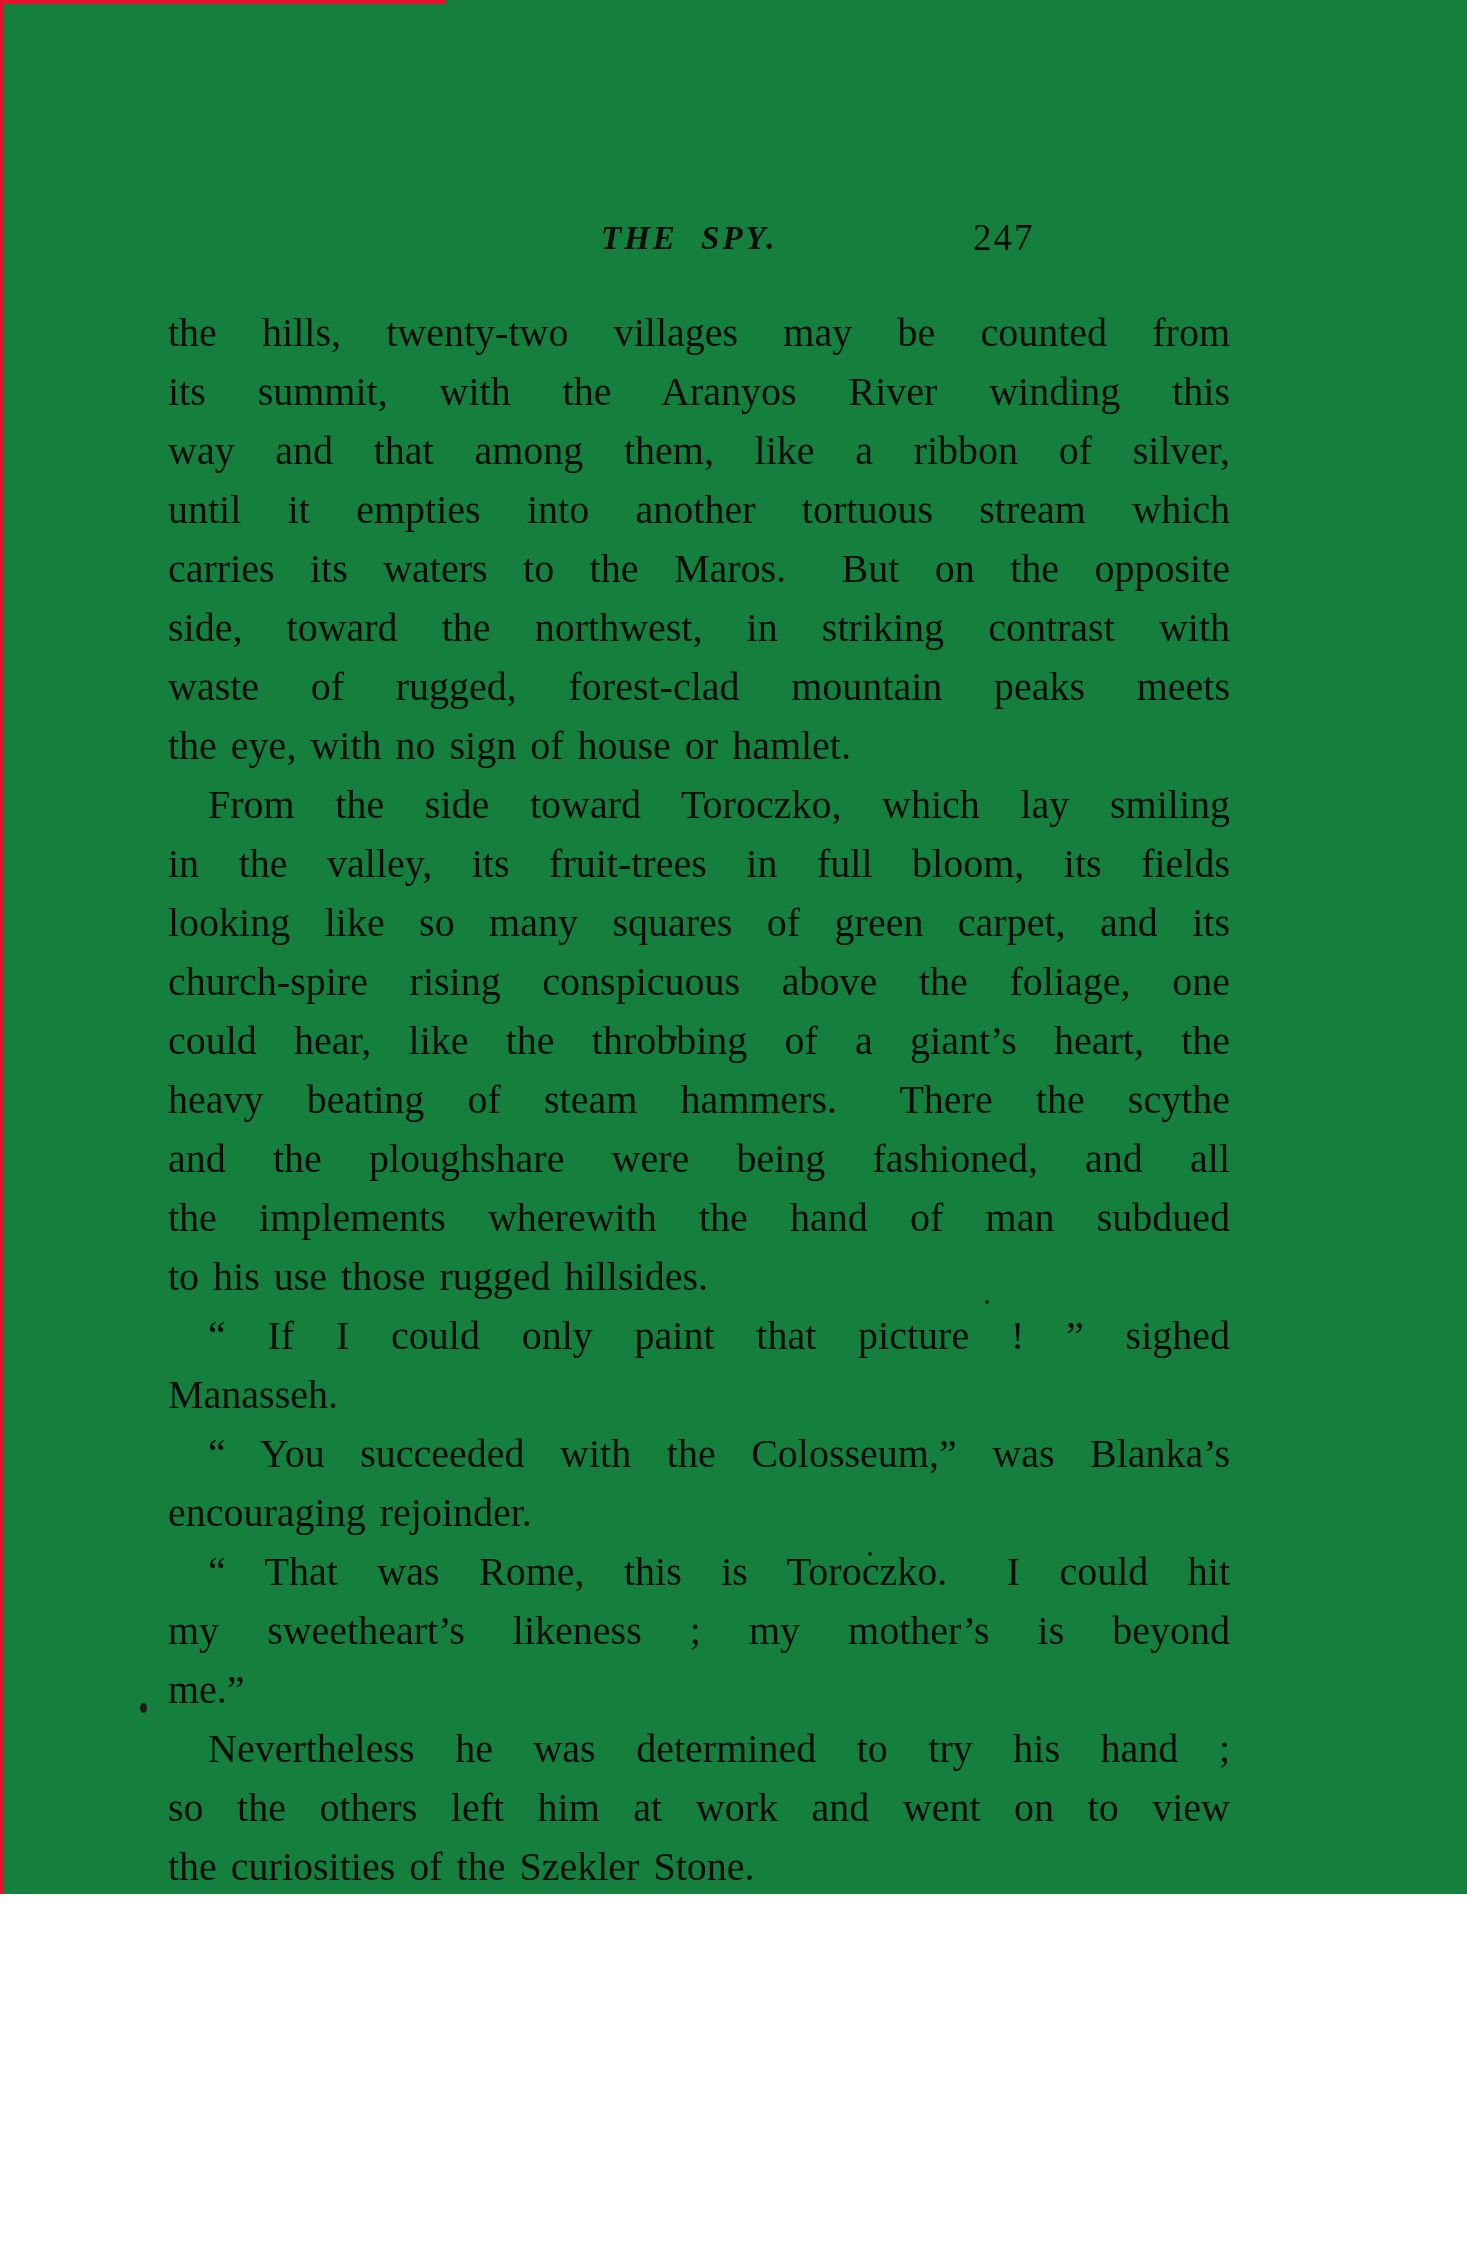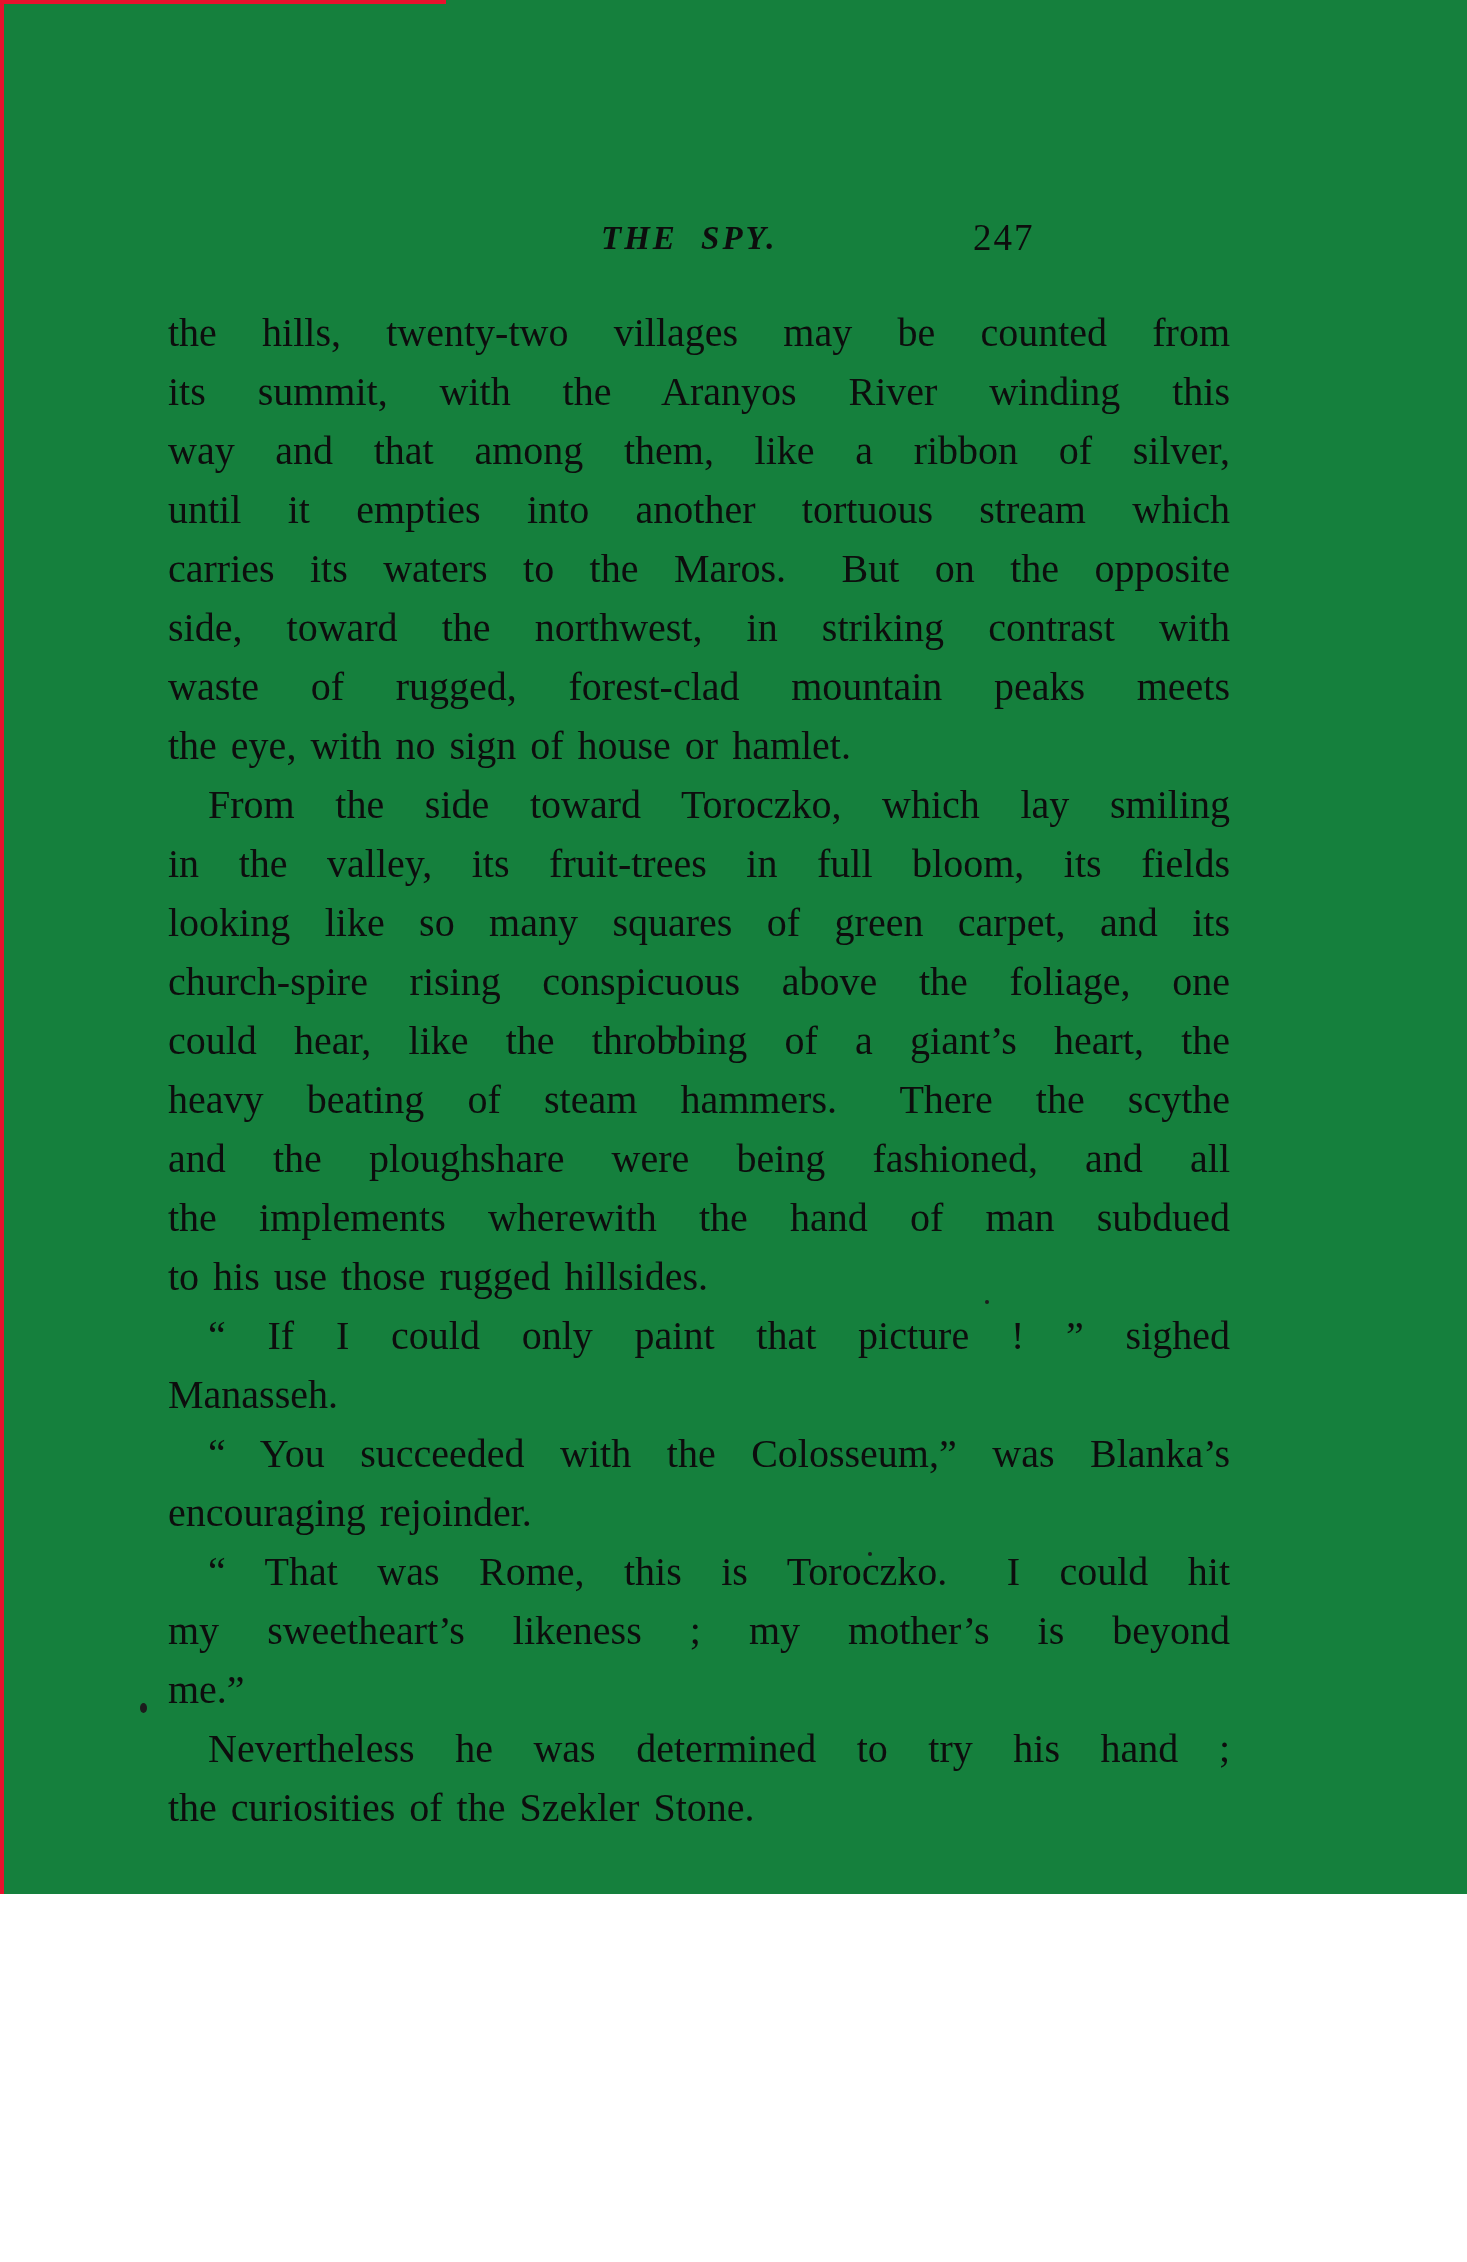--- a/index.html
+++ b/index.html
@@ -77,20 +77,21 @@
       <div class="line j">the implements wherewith the hand of man subdued</div>
       <div class="line">to his use those rugged hillsides.</div>
       <div class="line j i">“ If I could only paint that picture ! ” sighed</div>
       <div class="line">Manasseh.</div>
       <div class="line j i">“ You succeeded with the Colosseum,” was Blanka’s</div>
       <div class="line">encouraging rejoinder.</div>
       <div class="line j i">“ That was Rome, this is Toroczko.  I could hit</div>
       <div class="line j">my sweetheart’s likeness ; my mother’s is beyond</div>
       <div class="line">me.”</div>
       <div class="line j i">Nevertheless he was determined to try his hand ;</div>
+      <div class="line j">so the others left him at work and went on to view</div>
       <div class="line">the curiosities of the Szekler Stone.</div>
     </div>
 
   <div id="specks">
       <div class="speck" style="left: 390px; top: 620px; width: 4px; height: 4px;"></div>
       <div class="speck" style="left: 670px; top: 1036px; width: 7px; height: 4px;"></div>
       <div class="speck" style="left: 985px; top: 1300px; width: 4px; height: 4px;"></div>
       <div class="speck" style="left: 868px; top: 1552px; width: 4px; height: 4px;"></div>
       <div class="speck" style="left: 140px; top: 1703px; width: 7px; height: 10px;"></div>
     </div>

